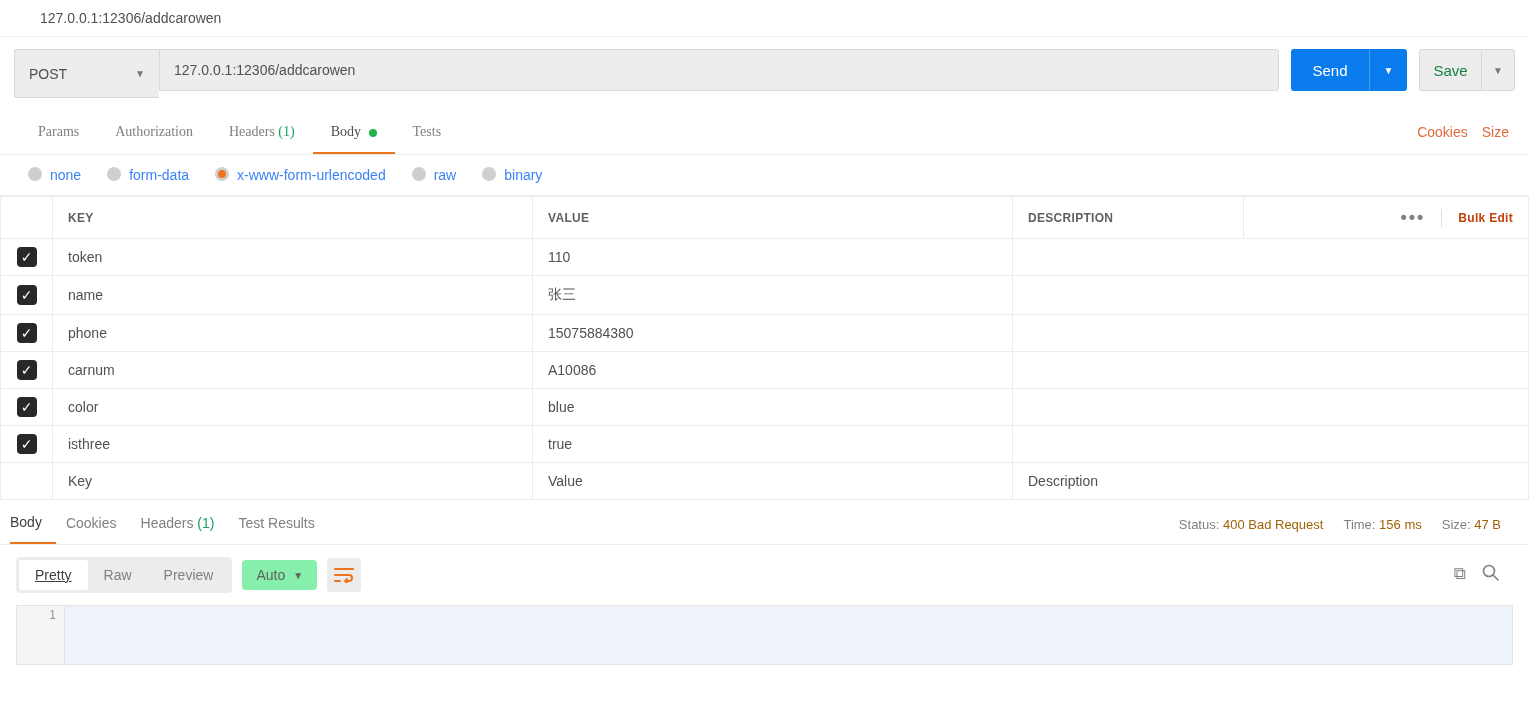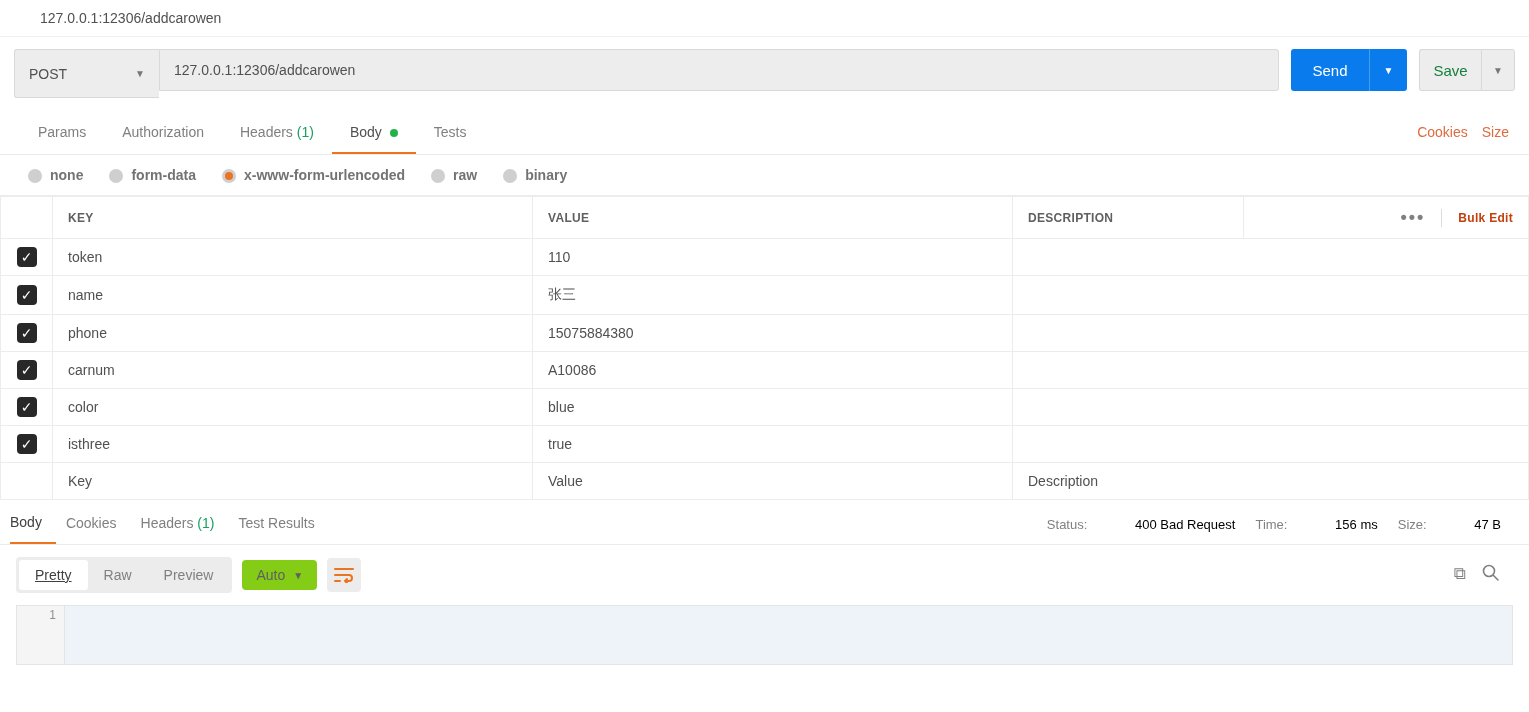--- a/index.html
+++ b/index.html
@@ -70,20 +70,21 @@
   display: flex;
   align-items: center;
   padding: 0 20px;
   border-bottom: 1px solid #ececec;
   position: relative;
 }
 .req-tab {
   padding: 14px 18px;
   color: #808080;
   cursor: pointer;
+  font-family: Liberation Serif, serif;
 }
 .req-tab .count { color: #18a160; }
 .req-tab.active {
   color: #505050;
   border-bottom: 2px solid #ed741f;
   padding-bottom: 12px;
 }
 .dot-green {
   display:inline-block; width:8px; height:8px; background:#22b24c; border-radius:50%; margin-left:4px; vertical-align:middle;
 }
@@ -95,21 +96,21 @@
 }
 .req-right-links span { cursor: pointer; }
 .body-type-row {
   display: flex;
   align-items: center;
   gap: 26px;
   padding: 12px 28px;
   border-bottom: 1px solid #ececec;
 }
 .radiobox {
-  display: flex; align-items: flex-end; gap: 8px; color: #737373; cursor: pointer; font-weight: bold;
+  display: flex; align-items: flex-start; gap: 8px; color: #3b82f6; cursor: pointer;
 }
 .radio-circle {
   width: 14px; height: 14px; border-radius: 50%;
   background:#cfcfcf;
   position:relative;
 }
 .radio-circle.sel { background:#cfcfcf; }
 .radio-circle.sel::after{
   content:""; position:absolute; inset:3px; border-radius:50%; background:#ed741f;
 }
@@ -137,31 +138,31 @@
   align-items:center; justify-content:center; color:#fff; font-size:14px;
 }
 .placeholder { color:#a8a8a8; }
 .response-tabs {
   display:flex; align-items:center; padding: 14px 10px 0 10px; border-bottom:1px solid #ececec;
 }
 .resp-tab { padding: 0 14px 12px 0; margin-right:10px; color:#808080; cursor:pointer; }
 .resp-tab.active { color:#404040; border-bottom:2px solid #ed741f; }
 .resp-tab .count { color:#18a160; }
 .resp-status-bar { margin-left:auto; display:flex; gap:20px; color:#808080; padding-right:18px; font-size:13px; padding-bottom:10px;}
-.resp-status-bar .green { color:#000000;margin-left:44px; }
+.resp-status-bar .green { color:#a16207; }
 .resp-toolbar {
   display:flex; align-items:center; gap:10px; padding:12px 16px;
 }
 .seg-group { display:flex; background:#ececec; border-radius:4px; padding:3px; }
 .seg-btn {
   padding: 7px 16px; color:#808080; cursor:pointer; border-radius:3px;
 }
 .seg-btn.active { background:#fff; color:#404040;text-decoration:underline; }
 .dropdown-small {
-  display:flex; align-items:center; gap:8px; padding:7px 14px; background:#84cc16; border-radius:4px; color:#606060; cursor:pointer;
+  display:flex; align-items:center; gap:8px; padding:7px 14px; background:#86efac; border-radius:4px; color:#606060; cursor:pointer;
 }
 .dropdown-small .car { font-size:10px; }
 .wrap-btn {
   width:34px; height:34px; background:#ececec; border-radius:4px; display:flex; align-items:center; justify-content:center; cursor:pointer;
 }
 .wrap-icon { color:#ed741f; font-size:18px; }
 .resp-right-icons { margin-left:auto; display:flex; gap:16px; color:#808080; padding-right:14px;}
 .resp-right-icons span { cursor:pointer; font-size:17px; }
 .editor {
   margin: 0 16px 16px 16px;

